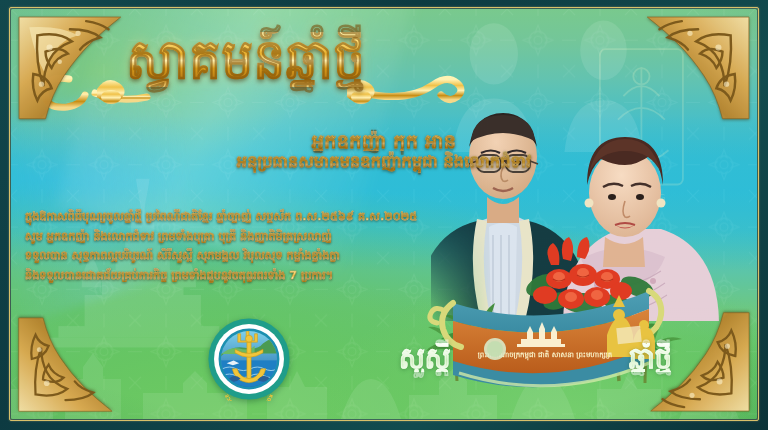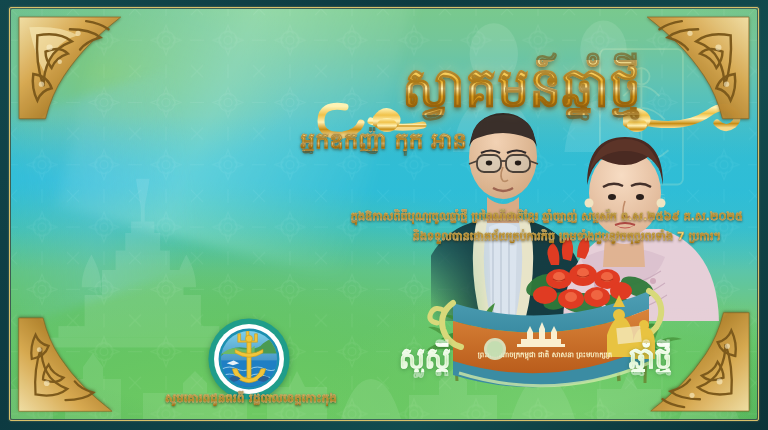--- a/index.html
+++ b/index.html
@@ -103,21 +103,21 @@
   .orn svg{ width:100%; height:100%; display:block;
             filter:drop-shadow(0 1px 1.5px rgba(60,40,0,.45)); }
   .orn-tl{ left:4px;  top:4px; }
   .orn-tr{ right:4px; top:4px;  transform:scaleX(-1); }
   .orn-bl{ left:4px;  bottom:4px; transform:scaleY(-1); width:112px; height:112px; }
   .orn-br{ right:4px; bottom:4px; transform:scale(-1,-1); width:118px; height:118px; }
 
   
   .title-wrap{
     position:absolute; left:0; right:0; top:18px; height:104px;
-    display:flex; align-items:center; justify-content:flex-end;margin-top:28px;
+    display:flex; align-items:center; justify-content:flex-start;
   }
   .title-art{ position:relative; width:470px; height:104px; }
   .title-art svg{ width:100%; height:100%; overflow:visible; }
   .title-khmer{
     position:absolute; left:0; right:0; top:8px;
     text-align:center;
     font-family:"DejaVu Sans","Liberation Sans",sans-serif;
     font-size:49px; font-weight:bold; line-height:1;
     letter-spacing:1px;
     background:linear-gradient(180deg,#fff3b0 0%,#ffe07a 16%,#e8ae2c 40%,#fff0ae 52%,#d79a1c 66%,#b77a14 86%,#f3d27a 100%);
@@ -134,27 +134,27 @@
     text-align:center;
   }
   .name-line{
     display:block;
     font-weight:bold;
     background:linear-gradient(180deg,#fff6c2 0%,#ffe285 22%,#edb534 50%,#fbe09a 62%,#cf9418 82%,#f0cf7e 100%);
     -webkit-background-clip:text; background-clip:text; color:transparent;
     -webkit-text-stroke:.5px rgba(104,64,4,.5);
     filter:drop-shadow(0 1.5px 1.5px rgba(40,26,0,.55));
   }
-  .name-1{ font-size:22px; line-height:20px; letter-spacing:.4px; }
+  .name-1{ font-size:19px; line-height:20px; letter-spacing:.4px; }
   .name-2{ font-size:16px; line-height:22px; letter-spacing:.2px; }
 
   
   .body-text{
     position:absolute; left:14px; right:14px; top:198px;
-    text-align:right;
+    text-align:left;
   }
   .body-line{
     display:block;
     font-size:11.1px; line-height:19.6px; font-weight:bold;
     letter-spacing:.1px;
     background:linear-gradient(180deg,#fff8d0 0%,#ffe68f 26%,#f0bd42 52%,#ffeaa8 64%,#d79c1e 84%,#f5d685 100%);
     -webkit-background-clip:text; background-clip:text; color:transparent;
     -webkit-text-stroke:.35px rgba(96,60,4,.45);
     filter:drop-shadow(0 1px 1px rgba(36,24,0,.5));
   }
@@ -431,24 +431,27 @@
             <path d="M336 62 q10 -14 22 -6 q10 7 2 16 q-10 10 -24 -2 z"></path>
             <ellipse cx="350" cy="70" rx="10" ry="7"></ellipse>
           </g>
         </svg>
         <div class="title-khmer">ស្វាគមន៍ឆ្នាំថ្មី</div>
       </div>
     </div>
 
     <div class="names">
       <span class="name-line name-1">អ្នកឧកញ៉ា កុក អាន</span>
+      <span class="name-line name-2">អនុប្រធានសមាគមនឧកញ៉ាកម្ពុជា និងលោកជំទាវ</span>
     </div>
 
     <div class="body-text">
       <span class="body-line">ក្នុងឱកាសពិធីបុណ្យចូលឆ្នាំថ្មី ប្រពៃណីជាតិខ្មែរ ឆ្នាំច្បាញ់ សប្តស័ក ព.ស.២៥៦៩ គ.ស.២០២៥</span>
+      <span class="body-line shift-a">សូម អ្នកឧកញ៉ា និងលោកជំទាវ ព្រមទាំងបុត្រា បុត្រី និងញាតិមិត្រស្រលាញ់</span>
+      <span class="body-line shift-b">ទទួលបាន សុទ្ធភាពល្អបរិបូរណ៍ សិរីសួស្តី សុភមង្គល វិបុលសុទ កម្លាំងខ្លាំងក្លា</span>
       <span class="body-line shift-b">និងទទួលបានជោគជ័យគ្រប់ភារកិច្ច ព្រមទាំងជួបនូវចតុព្វរពរទាំង 7 ប្រការ។</span>
     </div>
 
     <div class="skyline">
       <svg viewBox="0 0 746 120" preserveAspectRatio="none">
         <g fill="#ffffff" opacity="0.30">
           <path d="M0 120 l0 -30 14 0 6 -18 6 18 16 0 0 30z"></path>
           <path d="M54 120 l0 -40 18 0 0 -12 10 -14 10 14 0 12 18 0 0 40z"></path>
           <path d="M132 120 l0 -26 40 0 0 -10 12 -12 12 12 0 10 40 0 0 26z"></path>
           <path d="M256 120 l0 -32 22 0 8 -16 8 16 22 0 0 32z"></path>
@@ -505,21 +508,20 @@
         <path id="arcB" d="M60 99 m32 0 a32 32 0 0 1 -64 0" fill="none"></path>
         <text font-size="8.5" font-weight="bold" fill="#f2c53a" font-family="DejaVu Sans">
           <textPath href="#arcT" startOffset="50%" text-anchor="middle">KOH KONG</textPath>
         </text>
         <text font-size="6.5" font-weight="bold" fill="#f2c53a" font-family="DejaVu Sans">
           <textPath href="#arcB" startOffset="50%" text-anchor="middle">KOH KONG PROVINCE</textPath>
         </text>
       </svg>
     </div>
 
-    <div class="seal-caption">សូមគោរពជូនពរពី រដ្ឋបាលខេត្តកោះកុង</div>
 
     <div class="scene">
       <svg viewBox="0 0 382 122">
         <defs>
           <linearGradient id="flagTop" x1="0" y1="0" x2="0" y2="1">
             <stop offset="0" stop-color="#4e9fb4"></stop>
               <stop offset="1" stop-color="#3b8ca3"></stop>
           </linearGradient>
           <linearGradient id="flagMid" x1="0" y1="0" x2="0" y2="1">
             <stop offset="0" stop-color="#d9843a"></stop>

